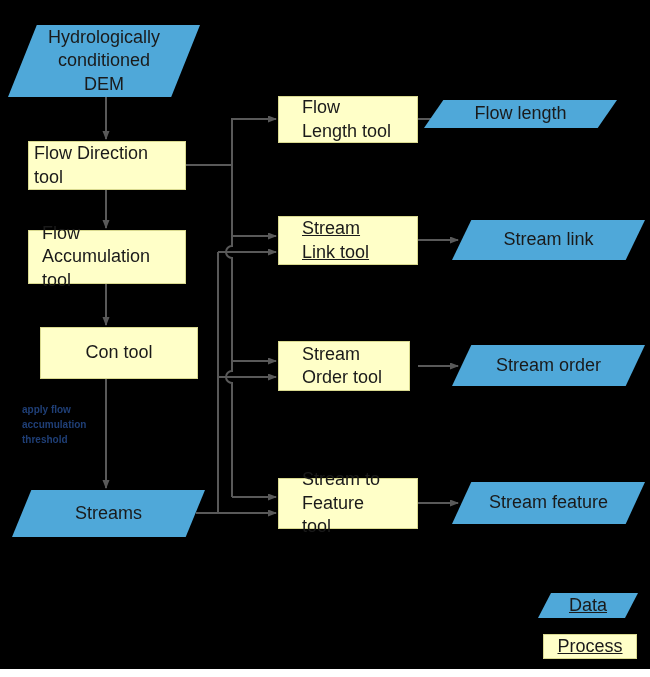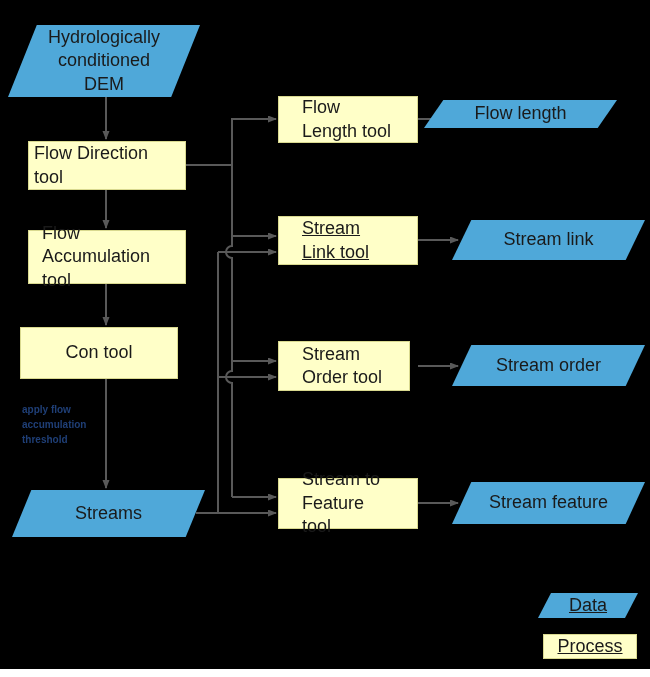--- a/index.html
+++ b/index.html
@@ -105,21 +105,21 @@
   </div>
 
   <div class="node process" style="left:28px; top:141px; width:158px; height:49px; padding:0 6px 0 5px;">
     <span>Flow Direction tool</span>
   </div>
 
   <div class="node process" style="left:28px; top:230px; width:158px; height:54px; padding:0 6px 0 13px;">
     <span>Flow Accumulation tool</span>
   </div>
 
-  <div class="node process centered" style="left:20px; top:327px; width:158px; height:52px;">
+  <div class="node process centered" style="left:40px; top:327px; width:158px; height:52px;">
     <span>Con tool</span>
   </div>
 
   <div class="annotation" style="left:22px; top:402px; width:110px;">apply flow
 accumulation
 threshold</div>
 
   <div class="node data para-wide" style="left:12px; top:490px; width:193px; height:47px;">
     <span>Streams</span>
   </div>

